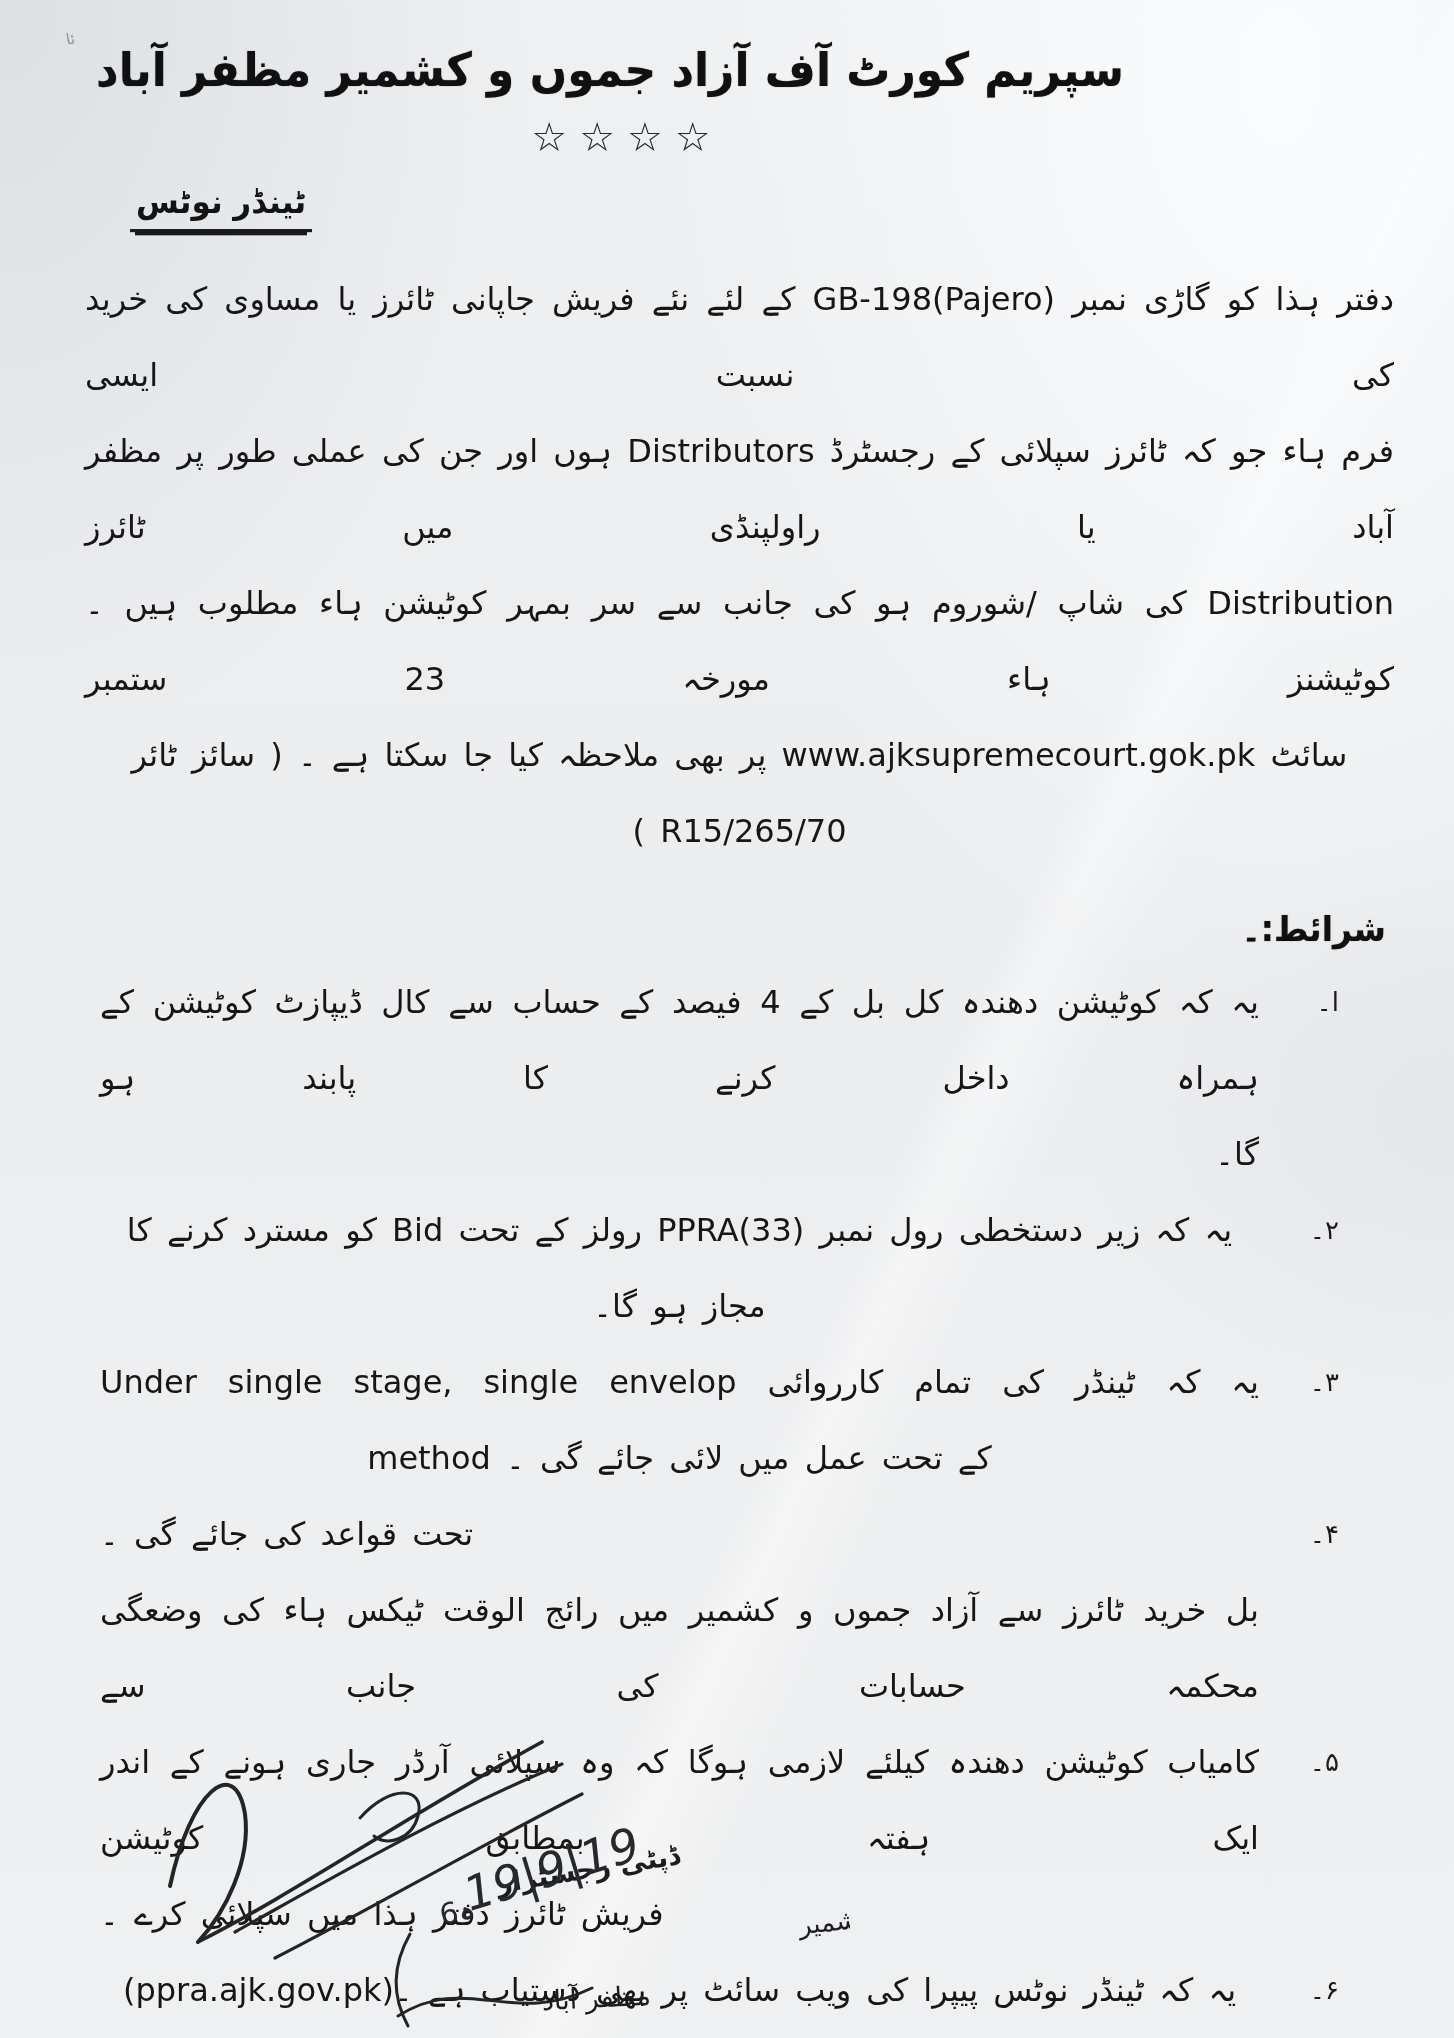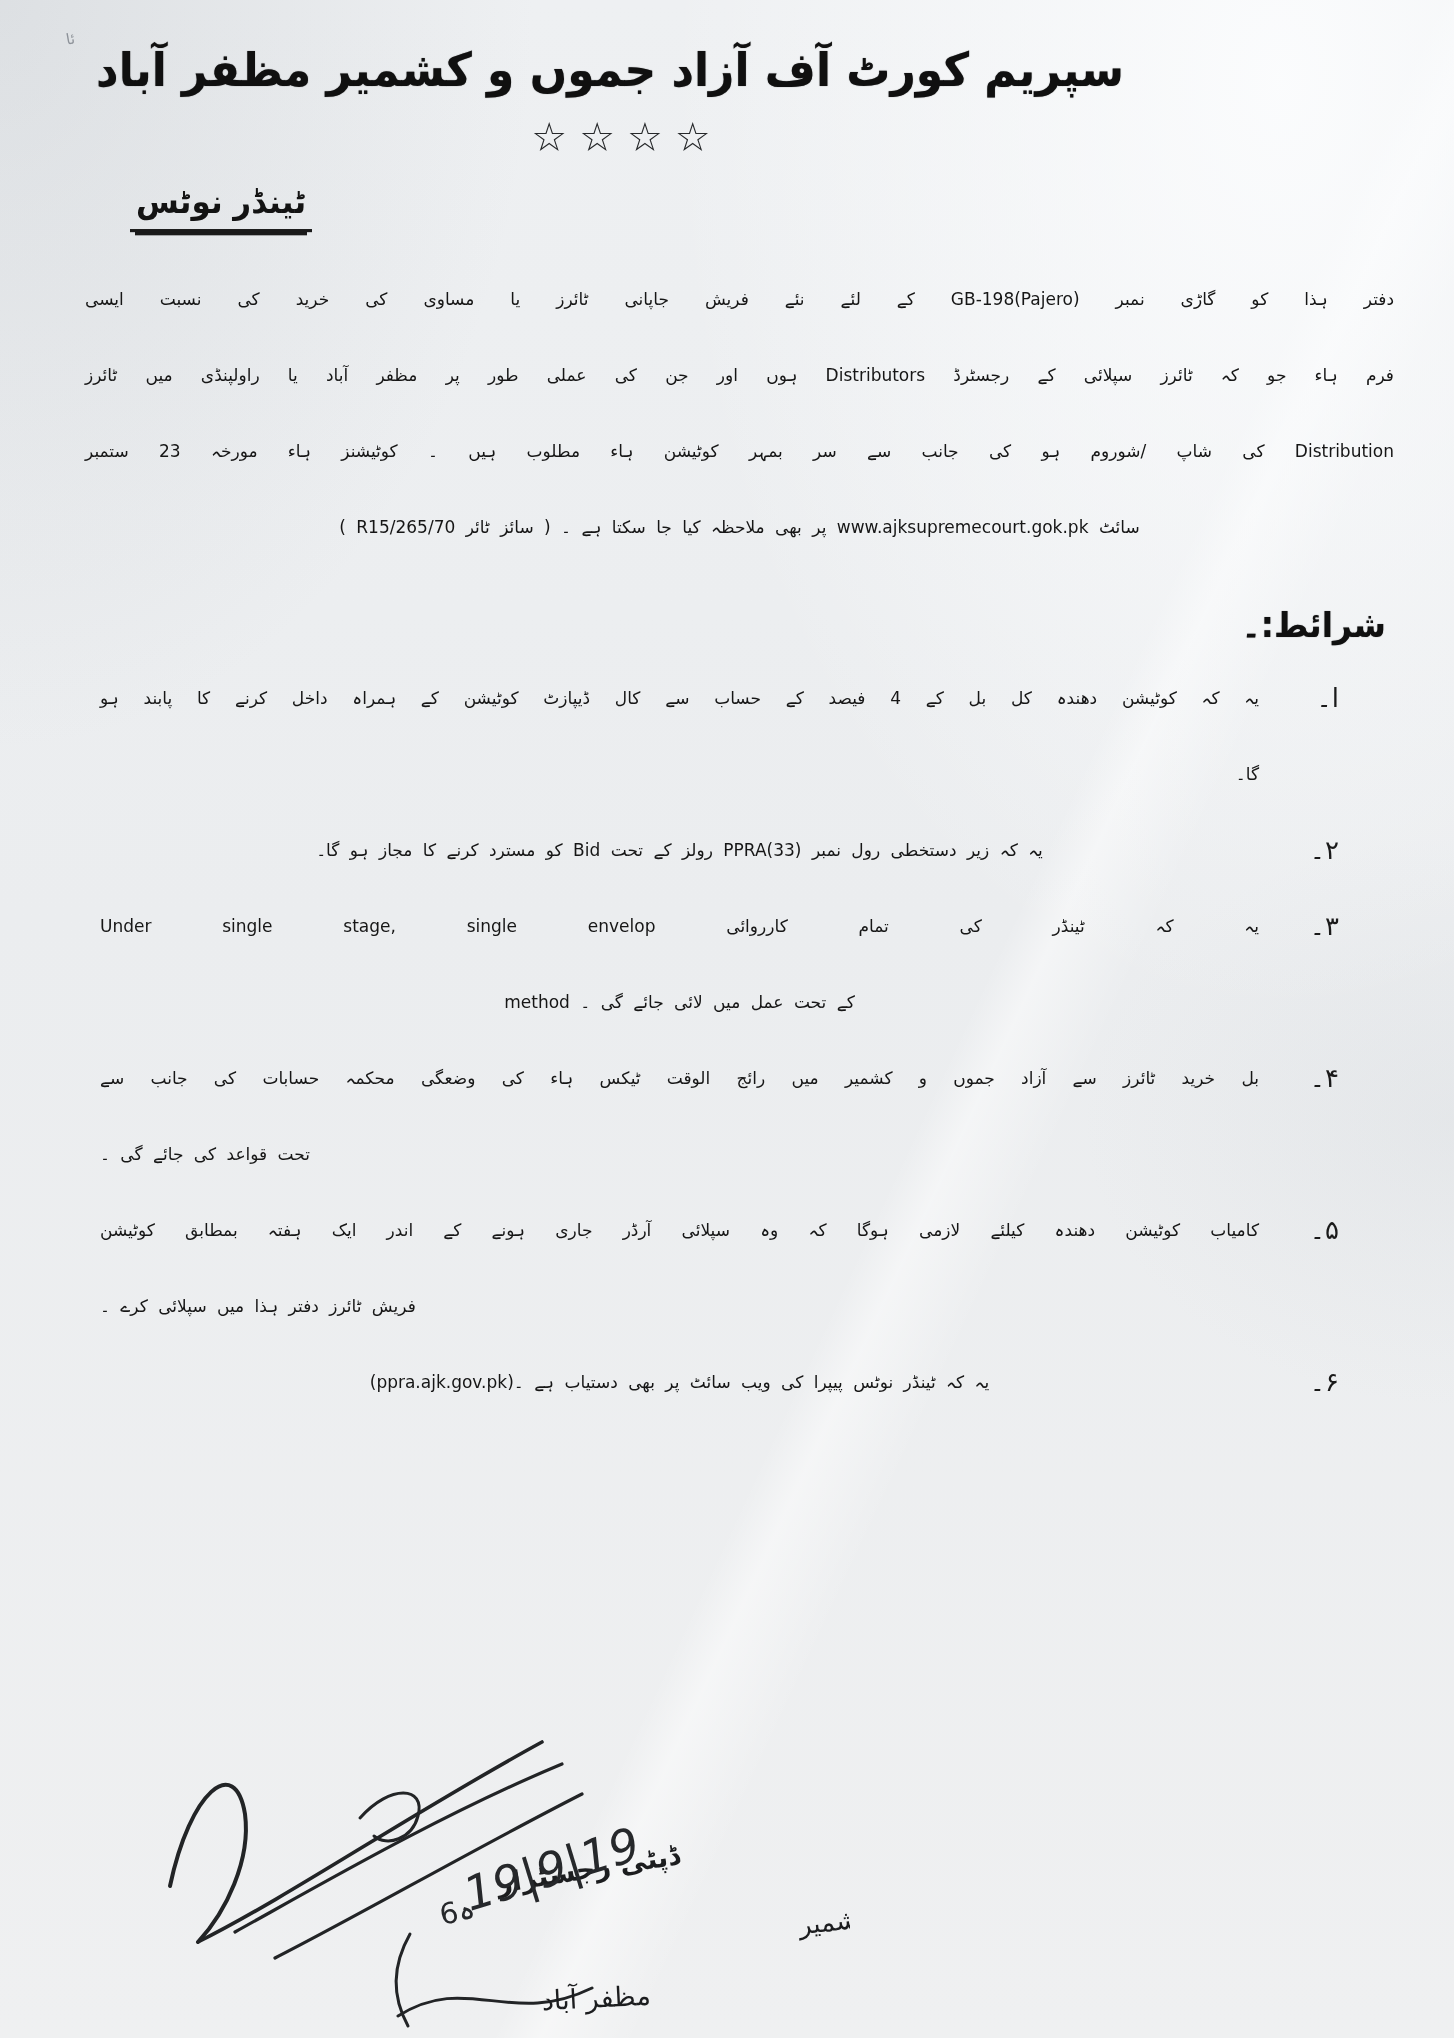--- a/index.html
+++ b/index.html
@@ -23,21 +23,21 @@
   }
   .stars-row{margin:10px 330px 0 130px;text-align:center;font-size:40px;letter-spacing:12px;color:#26282a;}
   .notice-head-wrap{margin:24px 330px 0 130px;text-align:left;direction:rtl;}
   .notice-head{
     display:inline-block;font-size:31px;font-weight:bold;color:#131313;
     border-bottom:3px solid #1a1a1a;padding:0 6px 8px 6px;
     box-shadow:0 8px 0 -5px #1a1a1a;
     transform:scaleY(1.05);
   }
   .notice-paragraph{margin:30px 60px 0 85px;direction:rtl;}
-  .pline{font-size:17px;line-height:76px;word-spacing:5px;white-space:nowrap;}
+  .pline{font-size:32px;line-height:76px;word-spacing:5px;white-space:nowrap;}
   .notice-paragraph .pline, .cond-body .pline{white-space:normal;}
   .pline.justify{text-align:justify;text-align-last:justify;}
   .pline.right{text-align:center;}
   .pline.left{text-align:left;}
   .pline.center{text-align:right;}
   .conditions-heading{
     margin:40px 68px 0 0;text-align:right;direction:rtl;
     font-size:33px;font-weight:bold;color:#101010;transform:scaleY(1.05);
     text-shadow:0 0 1px rgba(0,0,0,.5);
   }
@@ -92,22 +92,22 @@
       <div class="cond-row">
         <div class="cond-num">۳۔</div>
         <div class="cond-body">
           <div class="pline justify" dir="rtl">یہ کہ ٹینڈر کی تمام کارروائی Under single stage, single envelop</div>
           <div class="pline right" dir="ltr">method کے تحت عمل میں لائی جائے گی ۔</div>
         </div>
       </div>
       <div class="cond-row">
         <div class="cond-num">۴۔</div>
         <div class="cond-body">
+          <div class="pline left" dir="rtl">تحت قواعد کی جائے گی ۔</div>
           <div class="pline justify" dir="rtl">بل خرید ٹائرز سے آزاد جموں و کشمیر میں رائج الوقت ٹیکس ہاء کی وضعگی محکمہ حسابات کی جانب سے</div>
-          <div class="pline left" dir="rtl">تحت قواعد کی جائے گی ۔</div>
         </div>
       </div>
       <div class="cond-row">
         <div class="cond-num">۵۔</div>
         <div class="cond-body">
           <div class="pline justify" dir="rtl">کامیاب کوٹیشن دھندہ کیلئے لازمی ہوگا کہ وہ سپلائی آرڈر جاری ہونے کے اندر ایک ہفتہ بمطابق کوٹیشن</div>
           <div class="pline left" dir="rtl">فریش ٹائرز دفتر ہذا میں سپلائی کرے ۔</div>
         </div>
       </div>
       <div class="cond-row">

